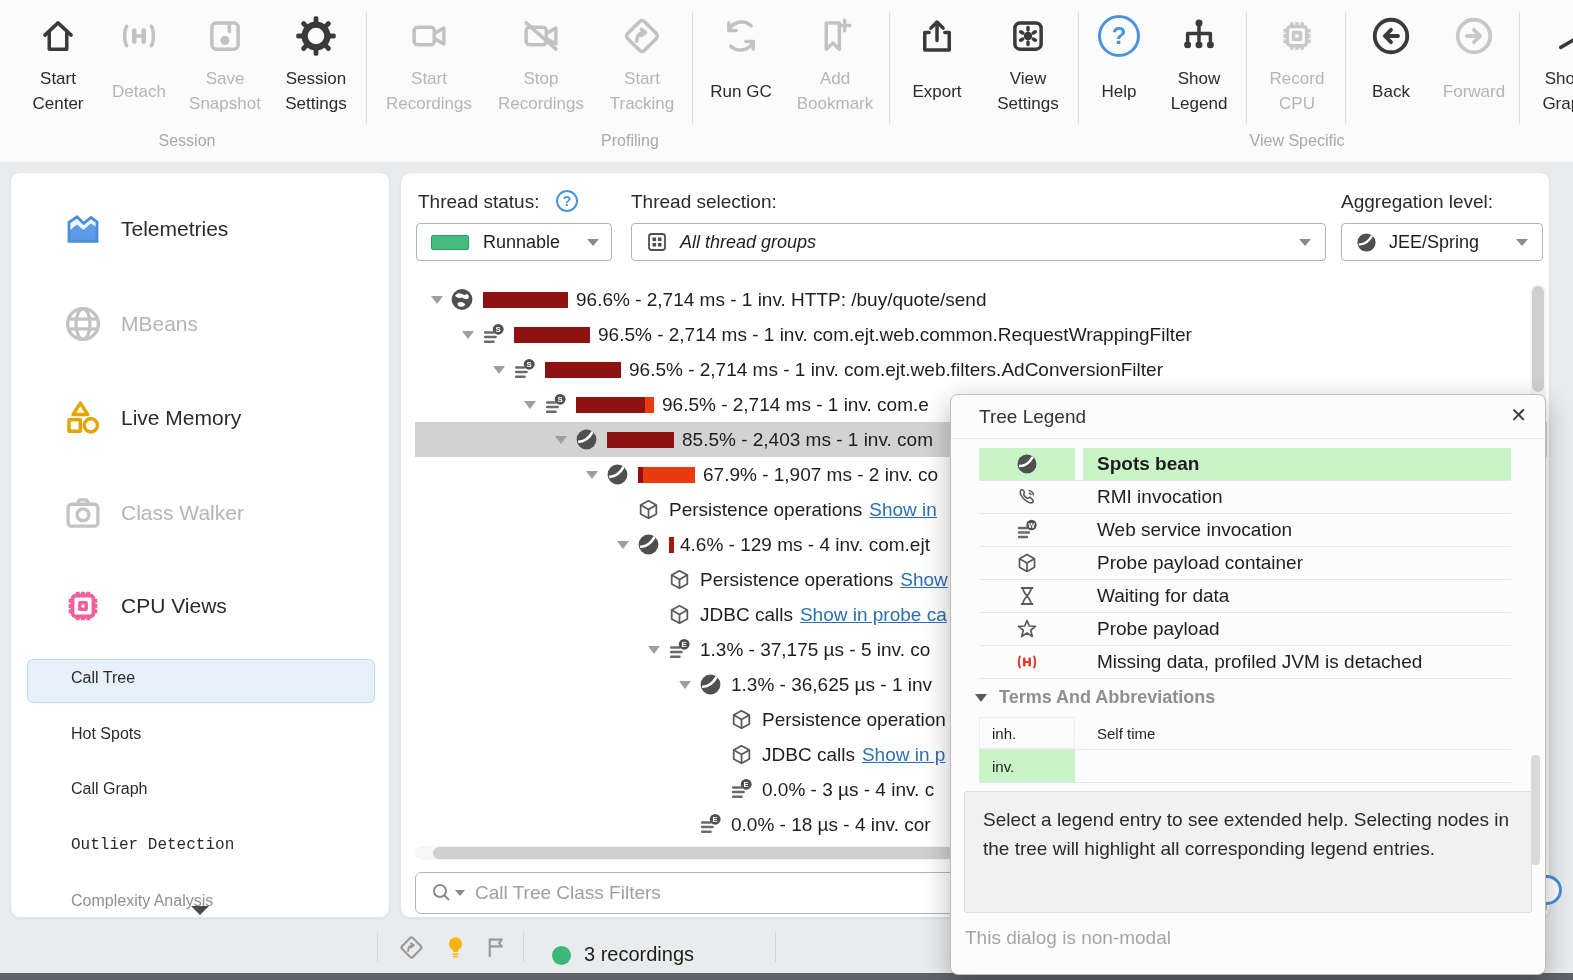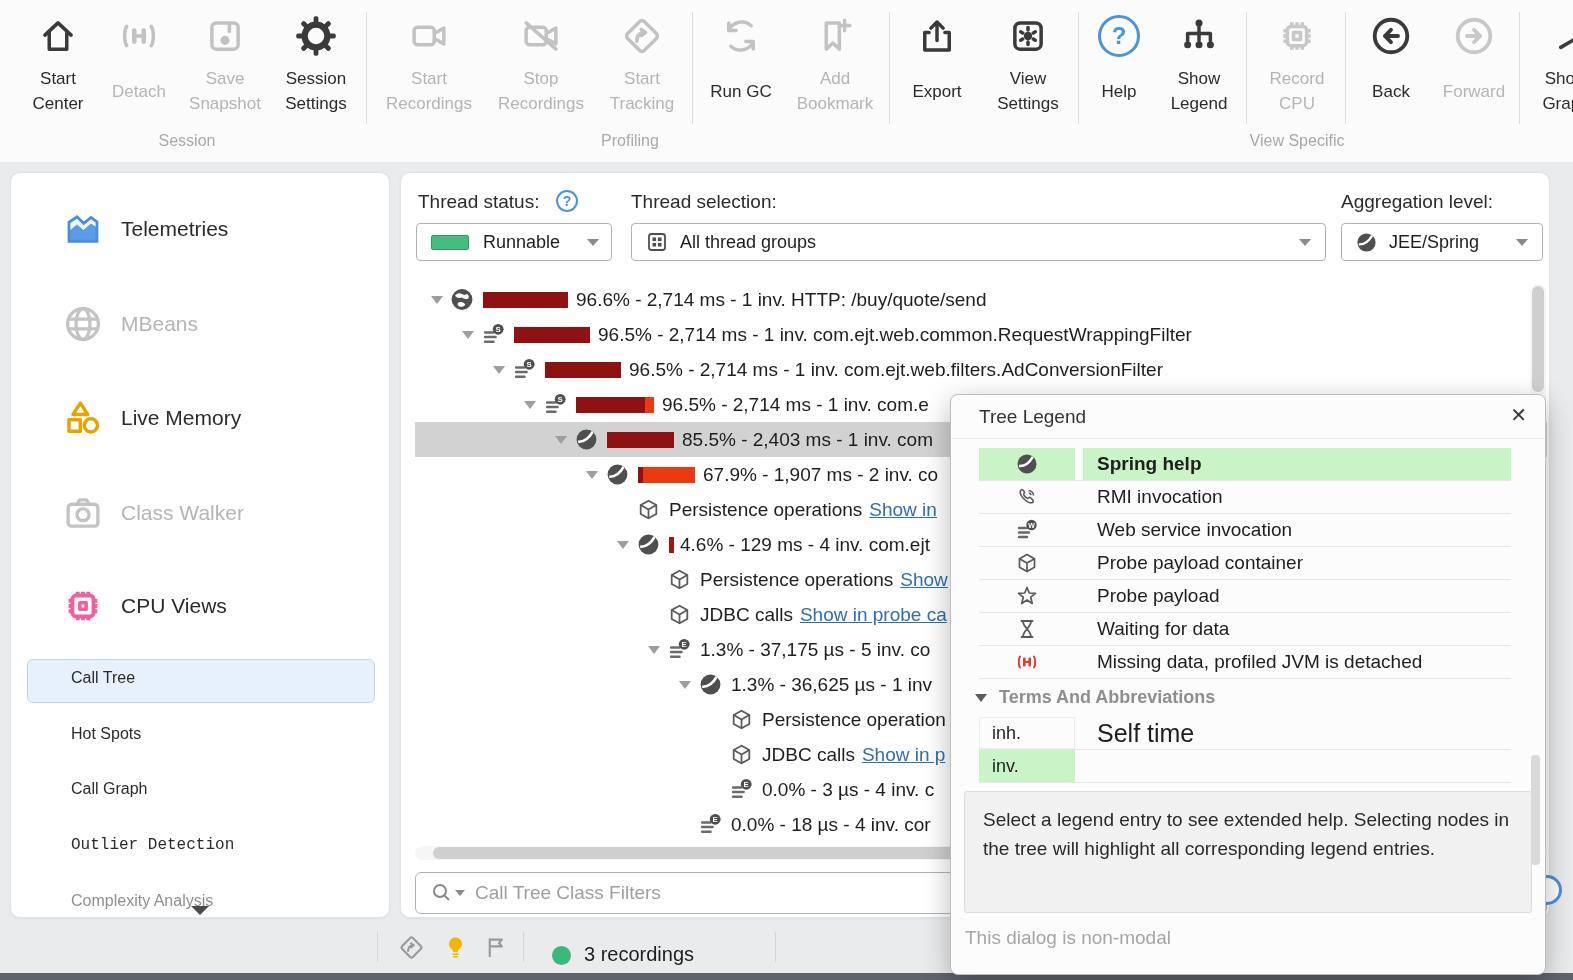--- a/index.html
+++ b/index.html
@@ -65,22 +65,22 @@
   .lrow { display:flex; height:33px; border-bottom:1px solid #e6e6e6; cursor:pointer; }
   .lrow .lic { width:96px; display:flex; align-items:center; justify-content:center; margin-right:8px; }
   .lrow .llbl { flex:1; display:flex; align-items:center; padding-left:14px; font-size:19px; color:#1e1e1e; }
   .lrow.hl .lic, .lrow.hl .llbl { background:#c9f4c7; }
   .lrow.hl .llbl { font-weight:bold; }
   .termshdr { position:absolute; left:24px; top:292px; display:flex; align-items:center; cursor:pointer; }
   .termshdr .th-arrow { width:0; height:0; border-left:6px solid transparent; border-right:6px solid transparent; border-top:8px solid #5a5a5a; margin-right:12px; }
   .termshdr .th-text { font-size:18px; font-weight:bold; color:#8f8f8f; }
   .ttable { position:absolute; left:28px; top:322px; width:532px; }
   .trow2 { display:flex; height:33px; border-bottom:1px solid #e6e6e6; cursor:pointer; }
-  .trow2 .tabbr { width:96px; display:flex; align-items:center; padding-left:12px; font-size:18px; margin-right:8px; border:1px solid #ededed; }
-  .trow2 .tlbl { flex:1; display:flex; align-items:center; padding-left:14px; font-size:25px; }
+  .trow2 .tabbr { width:96px; display:flex; align-items:center; padding-left:12px; font-size:15px; margin-right:8px; border:1px solid #ededed; }
+  .trow2 .tlbl { flex:1; display:flex; align-items:center; padding-left:14px; font-size:15px; }
   .trow2.hl .tabbr, .trow2.hl .tlbl { background:#c9f4c7; border-color:#c9f4c7; }
   .trow2.hl .tlbl { font-weight:bold; }
   .helpbox { position:absolute; left:13px; top:396px; width:568px; height:122px; background:#f1f1f1; border:1px solid #dcdcdc; border-radius:3px; padding:13px 18px; font-size:19px; line-height:1.55; color:#2a2a2a; }
   .nonmodal { position:absolute; left:14px; top:532px; font-size:19px; color:#a5a5a5; }
   .dscroll { position:absolute; right:5px; top:360px; width:9px; height:110px; background:#d9d9d9; border-radius:4px; }
 
   
   .statusbar { position:absolute; left:0; top:918px; width:1573px; height:55px; }
   .ssep { position:absolute; top:14px; width:1px; height:30px; background:#d5d5d5; }
   .sico { position:absolute; top:16px; cursor:pointer; }
@@ -383,21 +383,21 @@
   <div class="ctl-label" style="left:17px;top:18px;">Thread status:</div>
   <div class="qsmall" style="position:absolute;left:155px;top:17px;">?</div>
 
   <div class="dropdown" style="left:15px;top:50px;width:196px;">
     <span class="swatch" style="margin-left:14px;"></span>
     <span style="margin-left:14px;flex:1;">Runnable</span>
     <span class="caret" style="margin-right:12px;"></span>
   </div>
 
   <div class="ctl-label" style="left:230px;top:18px;">Thread selection:</div>
-  <div class="dropdown" style="left:230px;top:50px;width:695px;">
+  <div class="dropdown" style="left:230px;top:50px;width:695px;font-style:italic;">
     <span style="margin-left:13px;display:flex;">
       <svg width="24" height="24" viewBox="0 0 24 24" fill="none" stroke="#4f4f4f" stroke-width="1.8">
           <rect x="4" y="4" width="16" height="16" rx="2.5"></rect>
           <rect x="7.5" y="7.5" width="3.6" height="3.6" fill="#4f4f4f" stroke="none"></rect>
           <rect x="12.9" y="7.5" width="3.6" height="3.6" fill="#4f4f4f" stroke="none"></rect>
           <rect x="7.5" y="12.9" width="3.6" height="3.6" fill="#4f4f4f" stroke="none"></rect>
           <rect x="12.9" y="12.9" width="3.6" height="3.6" fill="#4f4f4f" stroke="none"></rect>
         </svg>
     </span>
     <span style="margin-left:11px;flex:1;">All thread groups</span>
@@ -670,21 +670,21 @@
   <div class="dlg-sep"></div>
 
   <div class="ltable">
     <div class="lrow hl">
       <span class="lic">
           <svg width="24" height="24" viewBox="0 0 24 24">
             <circle cx="12" cy="12" r="9.5" fill="#4f4f4f"></circle>
             <path d="M4 14 C10 14.5 14.5 10.5 17.8 4.8" stroke="#fff" stroke-width="2.4" fill="none"></path>
           </svg>
         </span>
-      <span class="llbl">Spring help</span>
+      <span class="llbl">Spots bean</span>
     </div>
     <div class="lrow">
       <span class="lic">
           <svg width="24" height="24" viewBox="0 0 24 24" fill="none" stroke="#5a5a5a" stroke-width="1.6">
             <path d="M6 5 C4.5 6.5 5 10 8.5 13.5 C12 17 15.5 18.5 17.5 17.5 C18.5 17 18.5 16 17.5 14.8 L15.8 13 C15 12.2 14 12.5 13.3 13.2 C12.8 13.7 11 12.7 10.2 11.8 C9.3 11 8.3 9.2 8.8 8.7 C9.5 8 9.8 7 9 6.2 L7.8 5 C7.2 4.4 6.5 4.5 6 5 Z"></path>
             <path d="M13.5 5.5 A5 5 0 0 1 18.5 10.5 M13.8 8 A2.5 2.5 0 0 1 16 10.2"></path>
           </svg>
         </span>
       <span class="llbl">RMI invocation</span>
     </div>
@@ -704,33 +704,33 @@
       <span class="lic">
           <svg width="24" height="24" viewBox="0 0 24 24" fill="none" stroke="#5a5a5a" stroke-width="1.7" stroke-linejoin="round">
             <path d="M12 3.5 L19.5 7.75 V16.25 L12 20.5 L4.5 16.25 V7.75 Z"></path>
             <path d="M4.5 7.75 L12 12 L19.5 7.75 M12 12 V20.5"></path>
           </svg>
         </span>
       <span class="llbl">Probe payload container</span>
     </div>
     <div class="lrow">
       <span class="lic">
+          <svg width="24" height="24" viewBox="0 0 24 24" fill="none" stroke="#5a5a5a" stroke-width="1.8" stroke-linecap="round">
+            <path d="M6.5 4 H17.5 M6.5 20 H17.5 M8 4 C8 11 16 13 16 20 M16 4 C16 11 8 13 8 20"></path>
+          </svg>
+        </span>
+      <span class="llbl">Waiting for data</span>
+    </div>
+    <div class="lrow">
+      <span class="lic">
           <svg width="24" height="24" viewBox="0 0 24 24" fill="none" stroke="#5a5a5a" stroke-width="1.7" stroke-linejoin="round">
             <path d="M12 3.5 L14.3 9 L20.5 9.3 L15.7 13.2 L17.3 19.5 L12 16 L6.7 19.5 L8.3 13.2 L3.5 9.3 L9.7 9 Z"></path>
           </svg>
         </span>
       <span class="llbl">Probe payload</span>
-    </div>
-    <div class="lrow">
-      <span class="lic">
-          <svg width="24" height="24" viewBox="0 0 24 24" fill="none" stroke="#5a5a5a" stroke-width="1.8" stroke-linecap="round">
-            <path d="M6.5 4 H17.5 M6.5 20 H17.5 M8 4 C8 11 16 13 16 20 M16 4 C16 11 8 13 8 20"></path>
-          </svg>
-        </span>
-      <span class="llbl">Waiting for data</span>
     </div>
     <div class="lrow">
       <span class="lic">
           <svg width="24" height="24" viewBox="0 0 24 24" fill="none" stroke="#e23b2e" stroke-width="2" stroke-linecap="round">
             <path d="M5 6.5 C3.4 8.7 3.4 15.3 5 17.5 M19 6.5 C20.6 8.7 20.6 15.3 19 17.5"></path>
             <rect x="8" y="7.5" width="2.6" height="9" rx="1.2" fill="#e23b2e" stroke="none"></rect>
             <rect x="13.4" y="7.5" width="2.6" height="9" rx="1.2" fill="#e23b2e" stroke="none"></rect>
             <path d="M10.6 12 H13.4"></path>
           </svg>
         </span>

